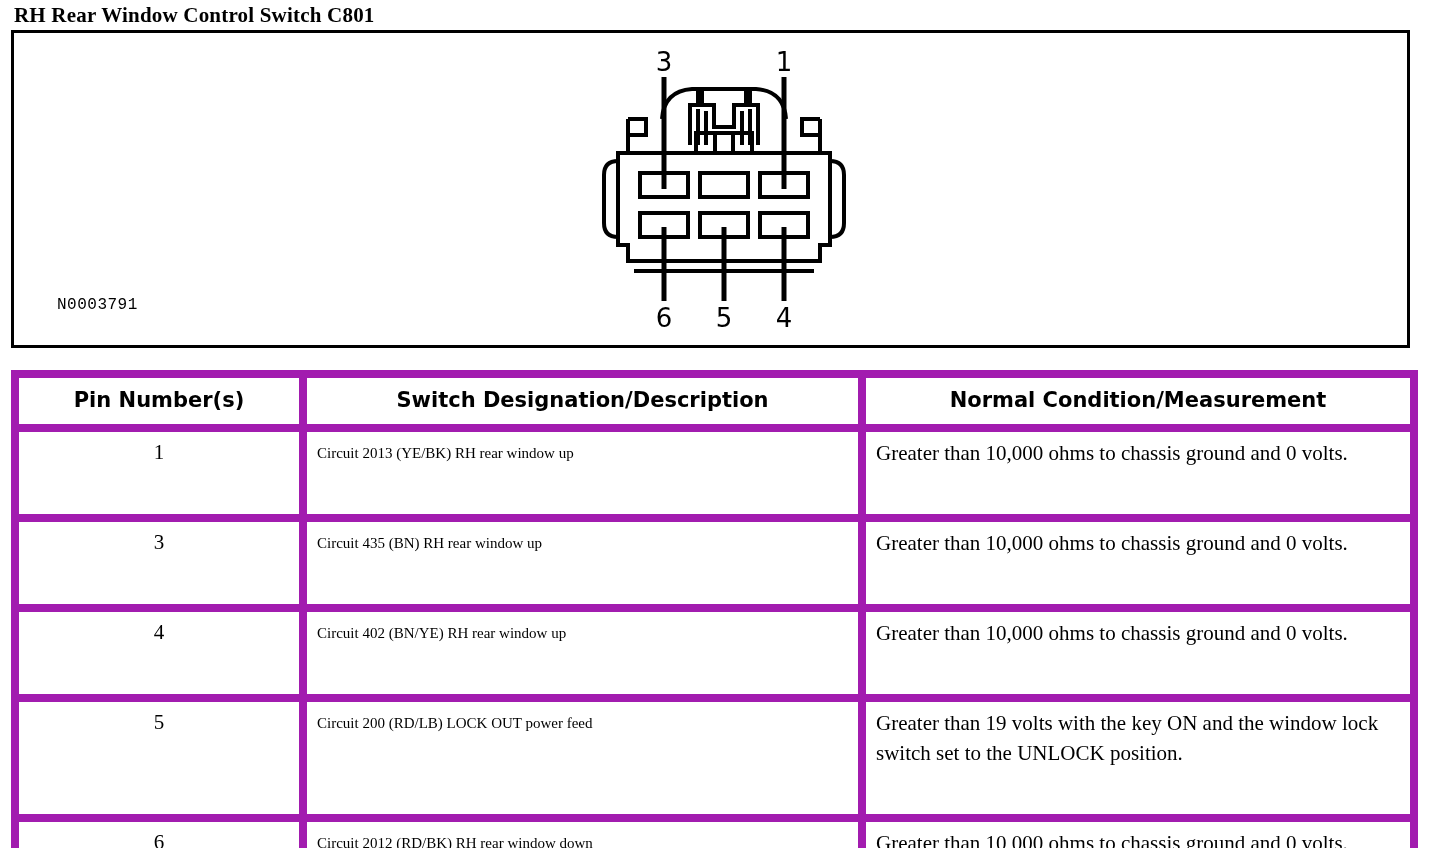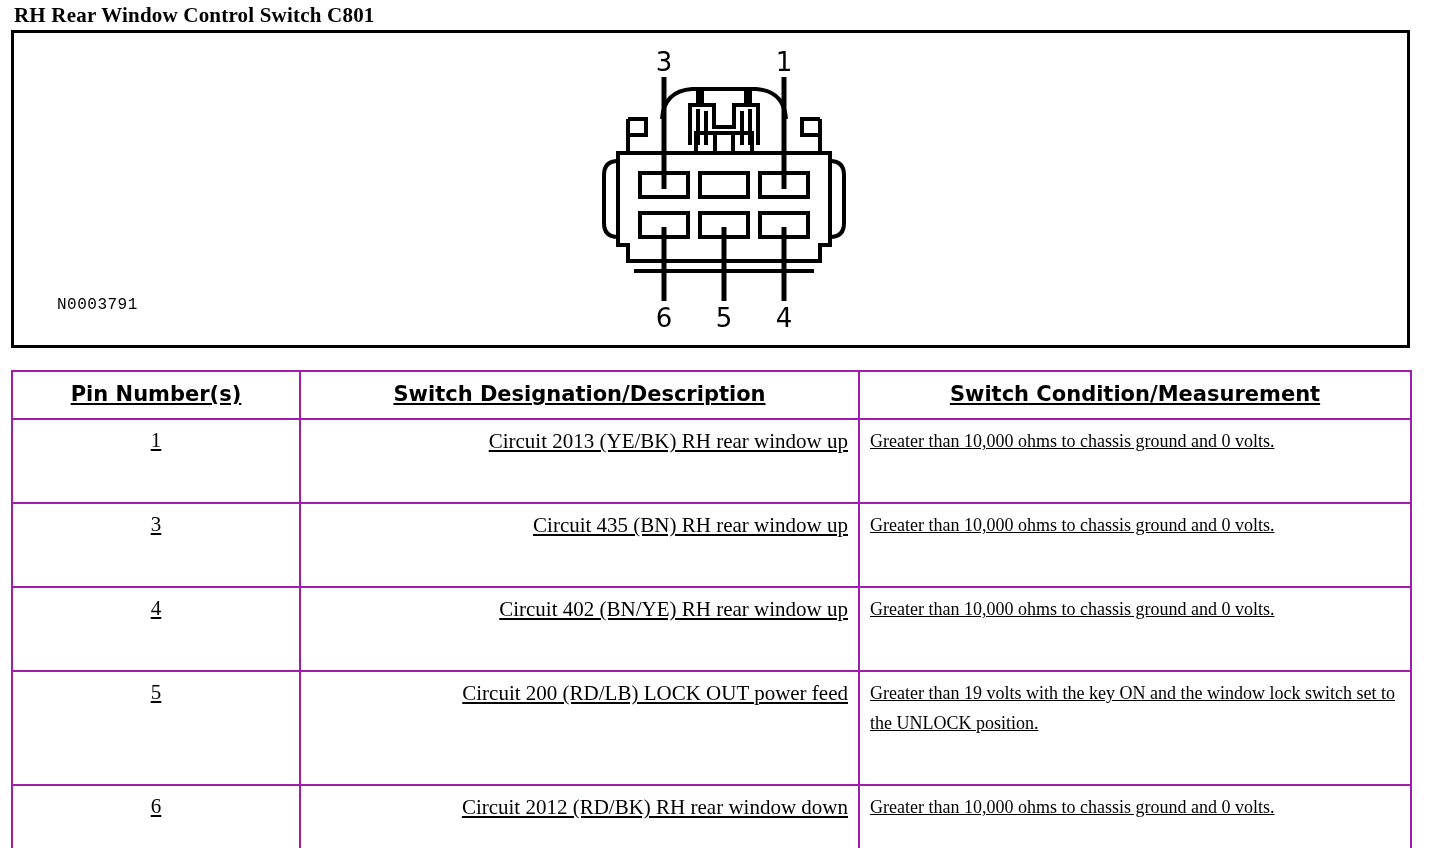--- a/index.html
+++ b/index.html
@@ -64,51 +64,50 @@
     width: 1399px;
   }
   table.pin-table {
     border-collapse: collapse;
     width: 1399px;
     table-layout: fixed;
     background: #fff;
   }
   table.pin-table th,
   table.pin-table td {
-    border: 2px solid #a21caf;
+    border: 8px solid #a21caf;
     vertical-align: top;
     padding: 6px 10px 8px 10px;
-    text-decoration: underline;
   }
   table.pin-table thead th {
     font-family: "DejaVu Sans", "Liberation Sans", sans-serif;
     font-weight: bold;
     font-size: 21px;
     line-height: 26px;
     text-align: center;
     padding: 9px 6px 11px 6px;
     white-space: nowrap;
   }
   col.c-pin   { width: 288px; }
   col.c-desc  { width: 559px; }
   col.c-norm  { width: 552px; }
 
   td.pin-cell {
     text-align: center;
     font-size: 21px;
     line-height: 28px;
   }
   td.desc-cell {
-    text-align: right;
-    font-size: 21px;
+    text-align: left;
+    font-size: 15px;
     line-height: 30px;
   }
   td.norm-cell {
     text-align: left;
-    font-size: 18px;
+    font-size: 21px;
     line-height: 30px;
   }
 
   
   tr.row-h-2 td { height: 68px; }
   tr.row-h-3 td { height: 98px; }
 </style>
 </head>
 <body>
 
@@ -201,21 +200,21 @@
   <table class="pin-table">
     <colgroup>
       <col class="c-pin">
         <col class="c-desc">
         <col class="c-norm">
     </colgroup>
     <thead>
       <tr>
         <th>Pin Number(s)</th>
         <th>Switch Designation/Description</th>
-        <th>Switch Condition/Measurement</th>
+        <th>Normal Condition/Measurement</th>
       </tr>
     </thead>
     <tbody>
       <tr class="row-h-2">
         <td class="pin-cell">1</td>
         <td class="desc-cell">Circuit 2013 (YE/BK) RH rear window up</td>
         <td class="norm-cell">Greater than 10,000 ohms to chassis ground and 0 volts.</td>
       </tr>
       <tr class="row-h-2">
         <td class="pin-cell">3</td>

